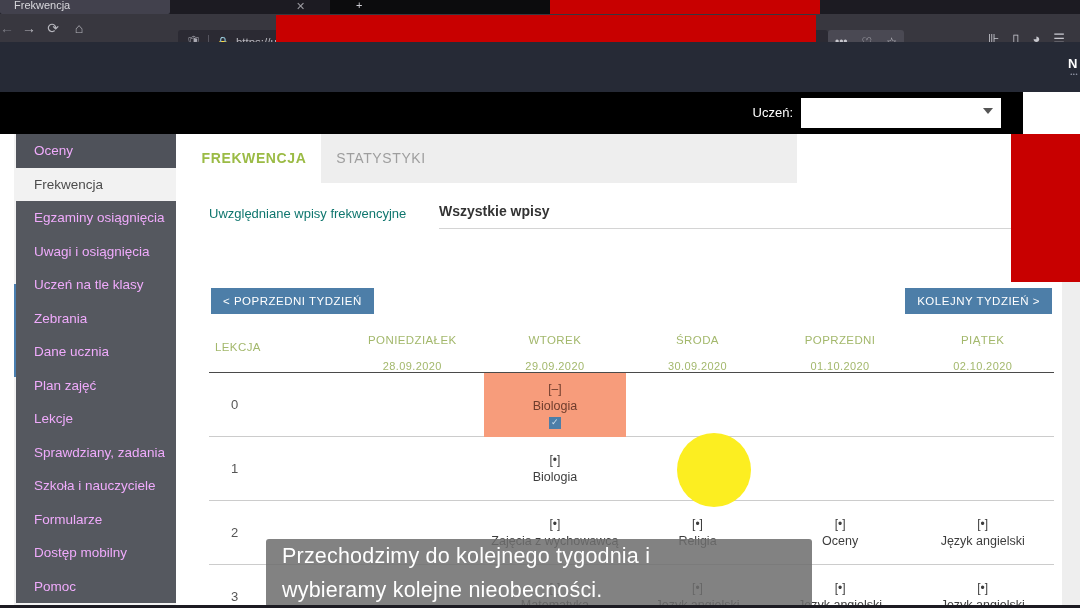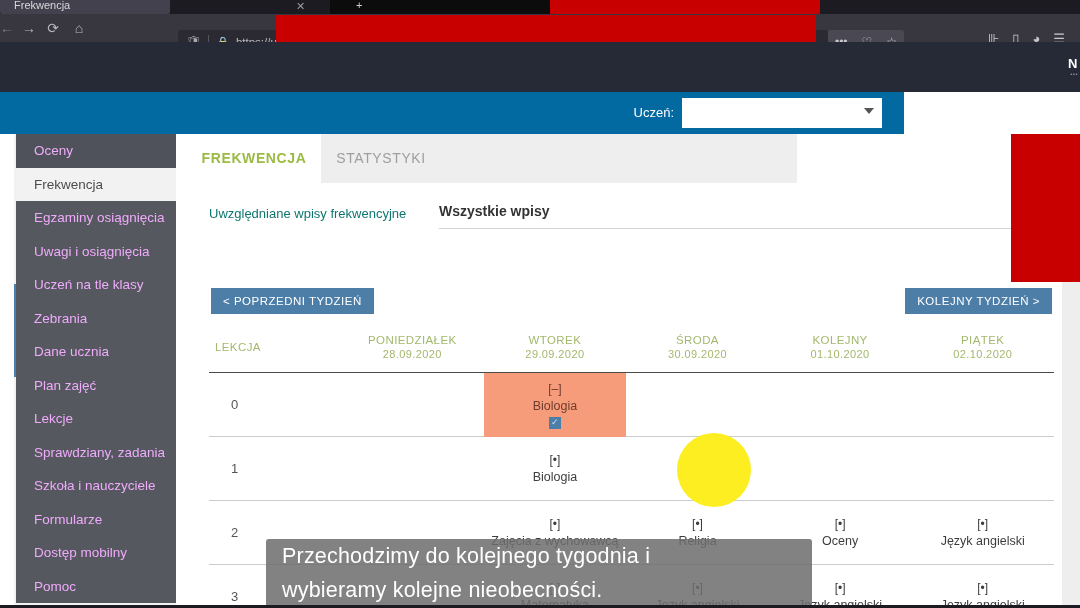--- a/index.html
+++ b/index.html
@@ -101,22 +101,22 @@
   }
   .site-logo-n {
     position: absolute; right: 2px; top: 14px;
     color: #ffffff; font-size: 13px; font-weight: bold; letter-spacing: .5px;
   }
   .site-logo-sub {
     position: absolute; right: 2px; top: 29px;
     color: #8e93a3; font-size: 6px; letter-spacing: .5px;
   }
   .greenbar {
-    position: absolute; left: 0; top: 50px; width: 904px; height: 42px;
-    background: #0369a1;
+    position: absolute; left: 0; top: 50px; width: 1023px; height: 42px;
+    background: #000000;
   }
   .uczen-label {
     position: absolute; right: 230px; top: 13px;
     color: #ffffff; font-size: 13px;
   }
   .uczen-select {
     position: absolute; right: 22px; top: 6px; width: 200px; height: 30px;
     background: #ffffff; border: 1px solid #ffffff;
   }
   .uczen-caret {
@@ -200,21 +200,21 @@
   .table { position: absolute; left: 22px; top: 197px; width: 845px; }
   .thead {
     display: flex; height: 42px; border-bottom: 1px solid #4a4a4a;
     color: #a3b86c;
   }
   .th {
     text-align: center; font-size: 11.5px; letter-spacing: .4px;
     padding-top: 3px; line-height: 13.5px;
   }
   .th-lekcja { text-align: left; padding-left: 6px; padding-top: 10px; }
-  .th .d2 { display: block; font-size: 11px; }
+  .th .d2 { display: block; font-size: 11px; margin-top: 12px; }
   .col-lekcja { width: 132px; }
   .col-day { width: 142.6px; }
 
   .trow {
     display: flex; height: 64px; border-bottom: 1px solid #cccccc;
     align-items: center;
   }
   .cell {
     text-align: center; font-size: 12.5px; color: #3d3d3d;
     line-height: 17px; height: 100%;
@@ -397,21 +397,21 @@
           </div>
           <div class="th col-day">
             <span>WTOREK</span>
             <span class="d2">29.09.2020</span>
           </div>
           <div class="th col-day">
             <span>ŚRODA</span>
             <span class="d2">30.09.2020</span>
           </div>
           <div class="th col-day">
-            <span>KOLEJNY</span>
+            <span>POPRZEDNI</span>
             <span class="d2">01.10.2020</span>
           </div>
           <div class="th col-day">
             <span>PIĄTEK</span>
             <span class="d2">02.10.2020</span>
           </div>
         </div>
 
         <div id="tbody">
             <div class="trow">

